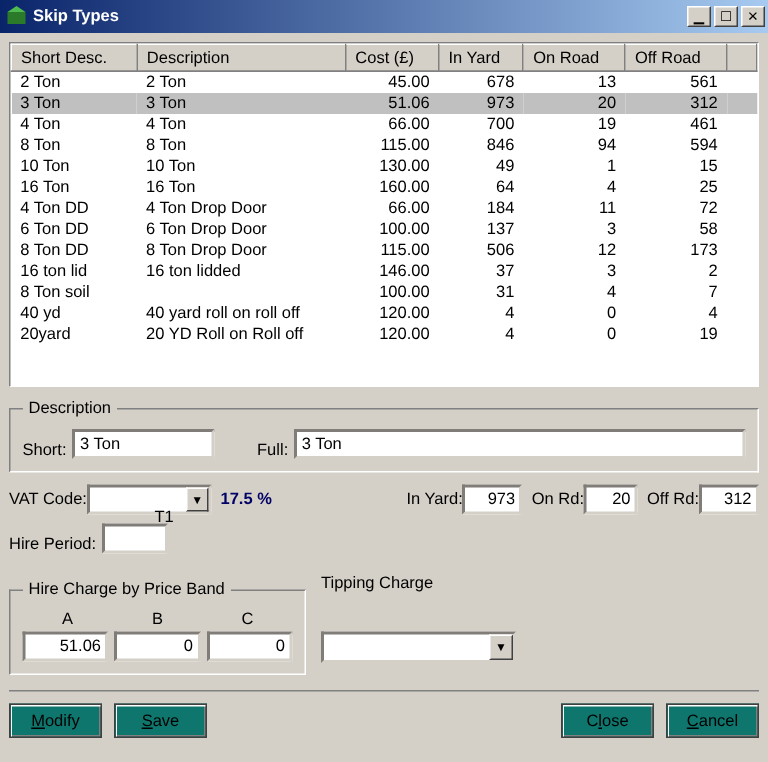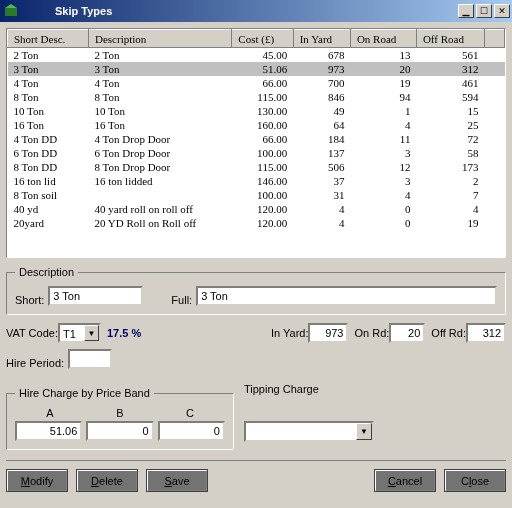--- a/index.html
+++ b/index.html
@@ -17,21 +17,21 @@
   color: #fff;
   display: flex;
   align-items: center;
   padding: 0 2px 0 4px;
 }
 .titlebar .icon {
   width: 14px; height: 14px;
   margin-right: 4px;
   display: inline-block;
 }
-.titlebar .title { font-weight: bold; font-size: 11px; margin-left: 33px; }
+.titlebar .title { font-weight: bold; font-size: 11px; }
 .titlebar .spacer { flex: 1; }
 .titlebar .winbtn {
   width: 16px; height: 14px;
   background: #D4D0C8;
   border: 1px solid #fff;
   border-right-color: #404040;
   border-bottom-color: #404040;
   margin-left: 2px;
   display: flex;
   align-items: center;
@@ -47,21 +47,20 @@
   background: #fff;
   border: 1px solid;
   border-color: #808080 #fff #fff #808080;
   height: 230px;
   overflow: hidden;
 }
 .listview table {
   width: 100%;
   border-collapse: collapse;
   font-size: 11px;
-  font-family: Liberation Serif, serif;
 }
 .listview th {
   background: #D4D0C8;
   border: 1px solid;
   border-color: #fff #808080 #808080 #fff;
   padding: 2px 6px;
   font-weight: normal;
   text-align: left;
   height: 18px;
 }
@@ -118,35 +117,35 @@
 .tipping-select .btn {
   width: 16px;
   background: #D4D0C8;
   border: 1px solid;
   border-color: #fff #404040 #404040 #fff;
   display: flex; align-items:center; justify-content:center;
   font-size: 8px;
 }
 
 .vat-select { display: inline-flex; border: 2px inset #D4D0C8; background:#fff; height:20px; }
-.vat-select .txt { width: 24px; padding: 3px 3px; }
+.vat-select .txt { width: 24px; padding: 14px 3px; margin-left: 40px; }
 .vat-select .btn { width: 15px; background:#D4D0C8; border:1px solid; border-color:#fff #404040 #404040 #fff; display:flex; align-items:center; justify-content:center; font-size:8px;}
 
 .bottombar {
   border-top: 1px solid #808080;
   margin-top: 10px;
   padding-top: 8px;
   display: flex;
   gap: 8px;
 }
 .bottombar .gap { flex:1; }
 button.btn {
   min-width: 62px;
   height: 23px;
-  background: #737373;
+  background: #0f766e;
   border: 1px solid #404040;
   box-shadow: inset 1px 1px 0 #fff, inset -1px -1px 0 #808080;
   font-size: 11px;
   text-decoration: underline;
   text-decoration-color: transparent;
 }
 button.btn span.u { text-decoration: underline; }
 
 .mid-row { display:flex; align-items:center; gap:0; margin-top:8px; }
 .mid-row .gap { flex:1; }
@@ -332,21 +331,21 @@
     <label>Off Rd:</label>
     <input class="textfield readonlynum" style="width: 40px;" value="312">
   </div>
 
   <div class="row" style="margin-top:6px">
     <label>Hire Period:</label>
     <input class="textfield" style="width: 44px;" value="">
   </div>
 
   <div class="fields2">
-    <fieldset style="width:228px">
+    <fieldset style="width:198px">
       <legend>Hire Charge by Price Band</legend>
       <div class="priceband-header">
         <span>A</span>
         <span>B</span>
         <span>C</span>
       </div>
       <div class="priceband-fields">
         <input class="textfield" value="51.06" style="">
         <input class="textfield" value="0" style="">
         <input class="textfield" value="0" style="">
@@ -356,19 +355,18 @@
       <div style="margin-bottom:26px">Tipping Charge</div>
       <div class="tipping-select">
         <span class="txt"></span>
         <span class="btn">▼</span>
       </div>
     </div>
   </div>
 
   <div class="bottombar">
     <button class="btn"><span class="u">M</span><span>odify</span></button>
-    <button class="btn"><span class="u">D</span>elete</button>
     <button class="btn"><span class="u">S</span>ave</button>
     <span class="gap"></span>
+    <button class="btn">C<span class="u">l</span>ose</button>
     <button class="btn"><span class="u">C</span>ancel</button>
-    <button class="btn">C<span class="u">l</span>ose</button>
   </div>
 </div>
 
 </body></html>

